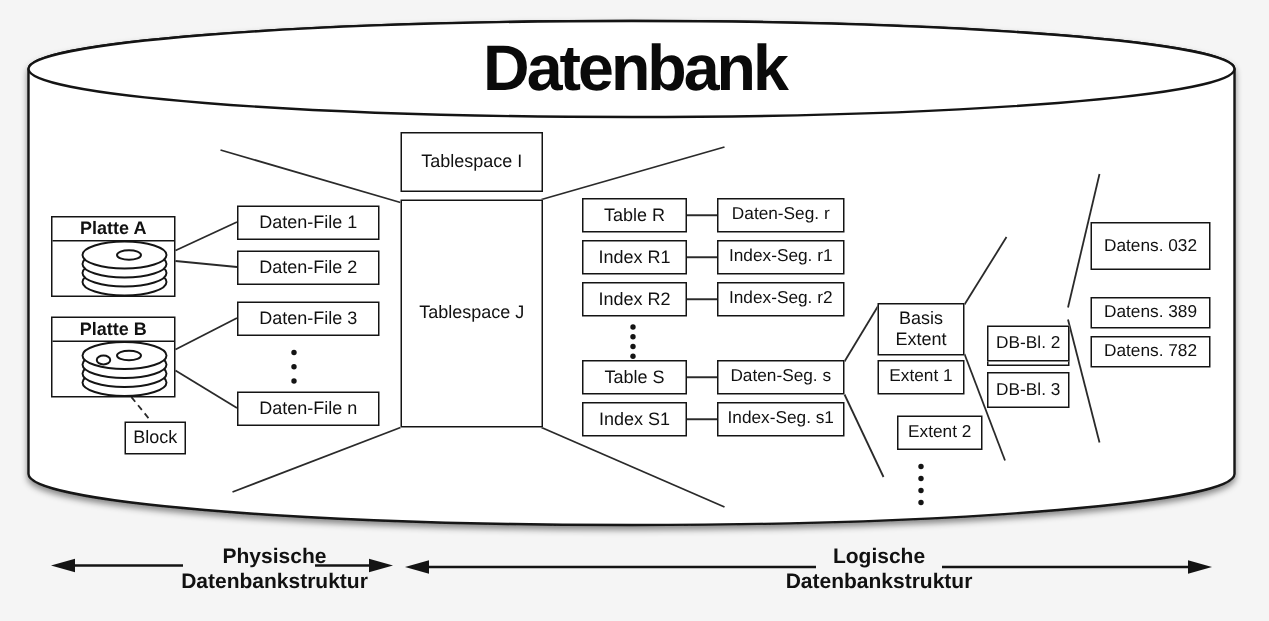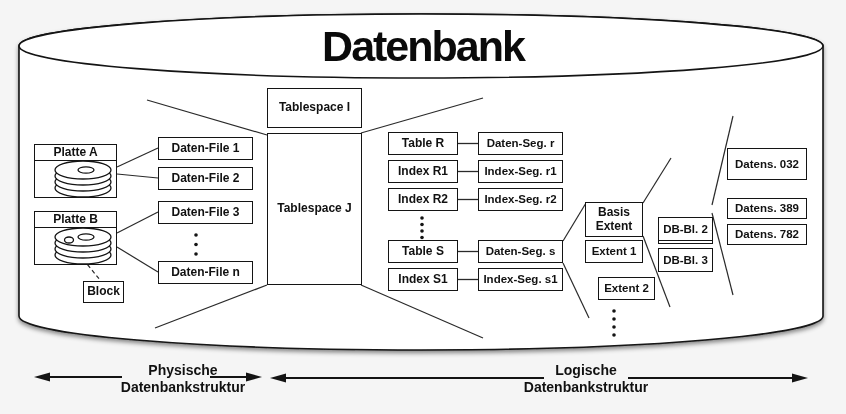--- a/index.html
+++ b/index.html
@@ -7,21 +7,21 @@
     position:relative;width:846px;height:414px;overflow:hidden;
     background:#f5f5f5;
     font-family:"Liberation Sans","DejaVu Sans",sans-serif;
     color:#111;
   }
   .stage svg{position:absolute;left:0;top:0;}
   .bx{
     position:absolute;box-sizing:border-box;
     border:1.5px solid #141414;background:#fff;
     display:flex;align-items:center;justify-content:center;
-    font-size:12px;font-weight:bold;text-align:center;line-height:1.12;
+    font-size:12px;font-weight:normal;text-align:center;line-height:1.12;
     padding:0 1px;white-space:nowrap;
   }
   .bx.wrap{white-space:normal;}
   .bx.sm{font-size:11.5px;}
   .diskbox{
     position:absolute;box-sizing:border-box;
     border:1.5px solid #141414;background:transparent;
   }
   .disk-title{
     box-sizing:border-box;width:100%;height:16px;line-height:14px;

